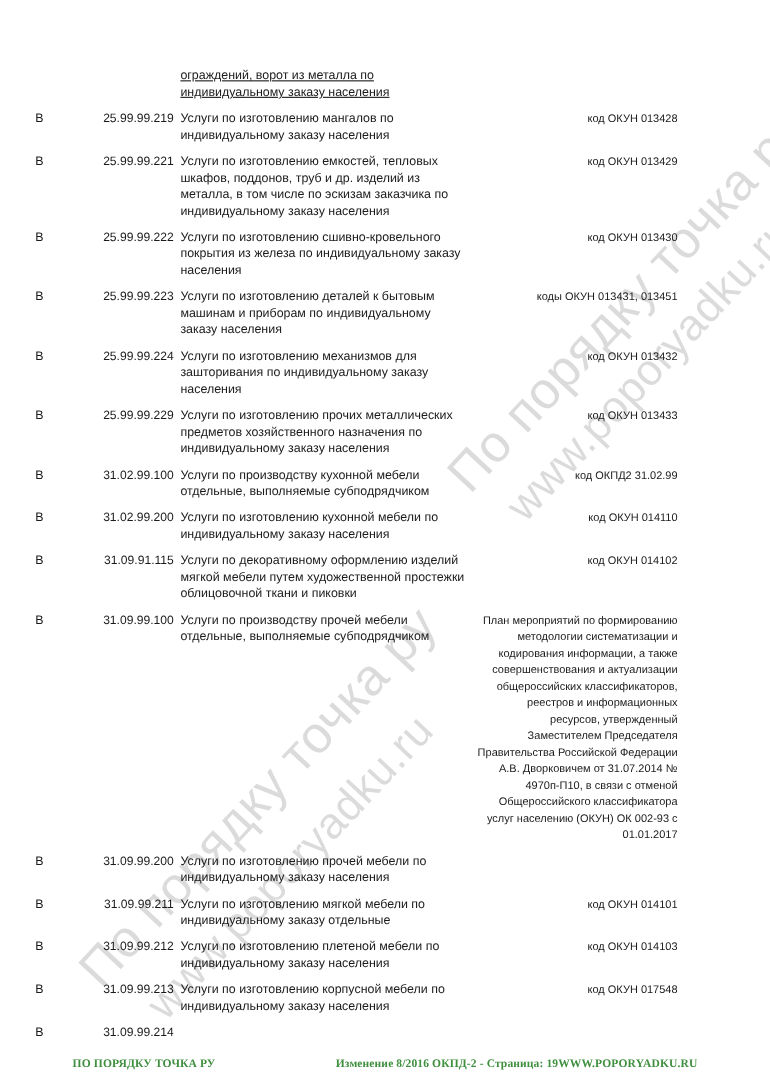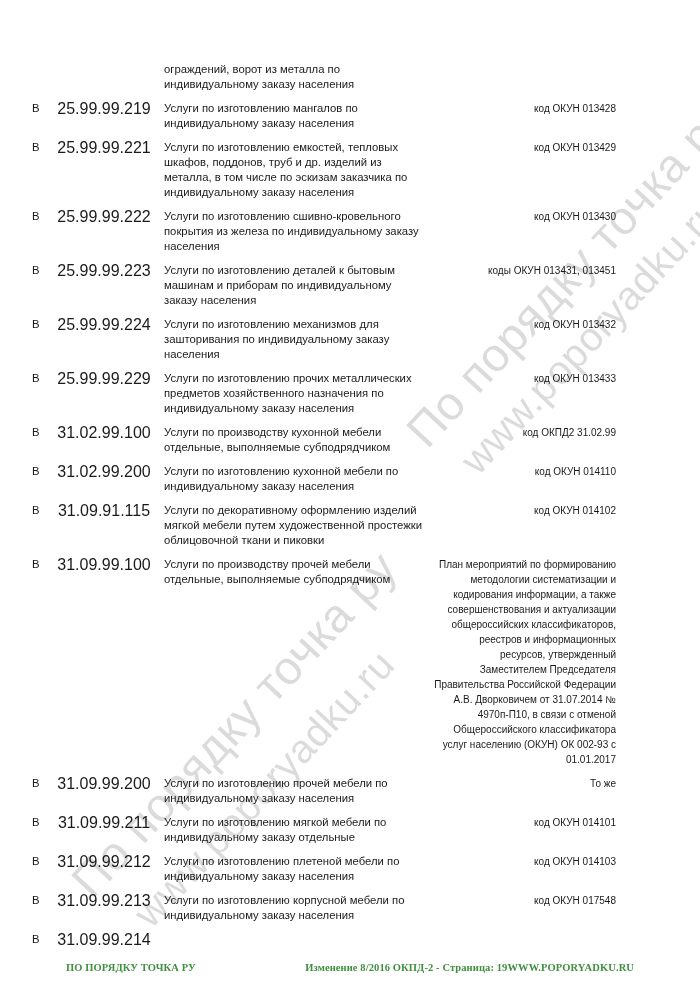--- a/index.html
+++ b/index.html
@@ -55,37 +55,37 @@
     top: 0;
     width: 700px;
   }
 
   .row {
     display: flex;
     align-items: flex-start;
     padding: 0;
     margin: 0 0 9px 0;
   }
-  .row.cont { margin-bottom: 9px; }
+  .row.cont { margin-bottom: 9px; text-decoration: underline; }
 
   .c-mark {
     width: 50px;
     flex: 0 0 50px;
     text-align: left;
     padding-left: 32px;
     box-sizing: border-box;
     font-size: 11.3px;
     line-height: 15px;
   }
   .c-code {
     width: 108px;
     flex: 0 0 108px;
-    text-align: center;
-    box-sizing: border-box;
-    font-size: 16px;
+    text-align: right;
+    box-sizing: border-box;
+    font-size: 11px;
     line-height: 15px;
     white-space: nowrap;
   }
   .c-name {
     width: 270px;
     flex: 0 0 270px;
     box-sizing: border-box;
     padding-left: 6px;
     font-size: 11.3px;
     line-height: 15px;
@@ -198,21 +198,20 @@
       <div class="row">
         <div class="c-mark">В</div>
         <div class="c-code">31.09.99.100</div>
         <div class="c-name">Услуги по производству прочей мебели отдельные, выполняемые субподрядчиком</div>
         <div class="c-note">План мероприятий по формированию методологии систематизации и кодирования информации, а также совершенствования и актуализации общероссийских классификаторов, реестров и информационных ресурсов, утвержденный Заместителем Председателя Правительства Российской Федерации А.В. Дворковичем от 31.07.2014 № 4970п-П10, в связи с отменой Общероссийского классификатора услуг населению (ОКУН) ОК 002-93 с 01.01.2017</div>
       </div>
       <div class="row">
         <div class="c-mark">В</div>
         <div class="c-code">31.09.99.200</div>
         <div class="c-name">Услуги по изготовлению прочей мебели по индивидуальному заказу населения</div>
-        <div class="c-note">То же</div>
       </div>
       <div class="row">
         <div class="c-mark">В</div>
         <div class="c-code">31.09.99.211</div>
         <div class="c-name">Услуги по изготовлению мягкой мебели по индивидуальному заказу отдельные</div>
         <div class="c-note">код ОКУН 014101</div>
       </div>
       <div class="row">
         <div class="c-mark">В</div>
         <div class="c-code">31.09.99.212</div>

